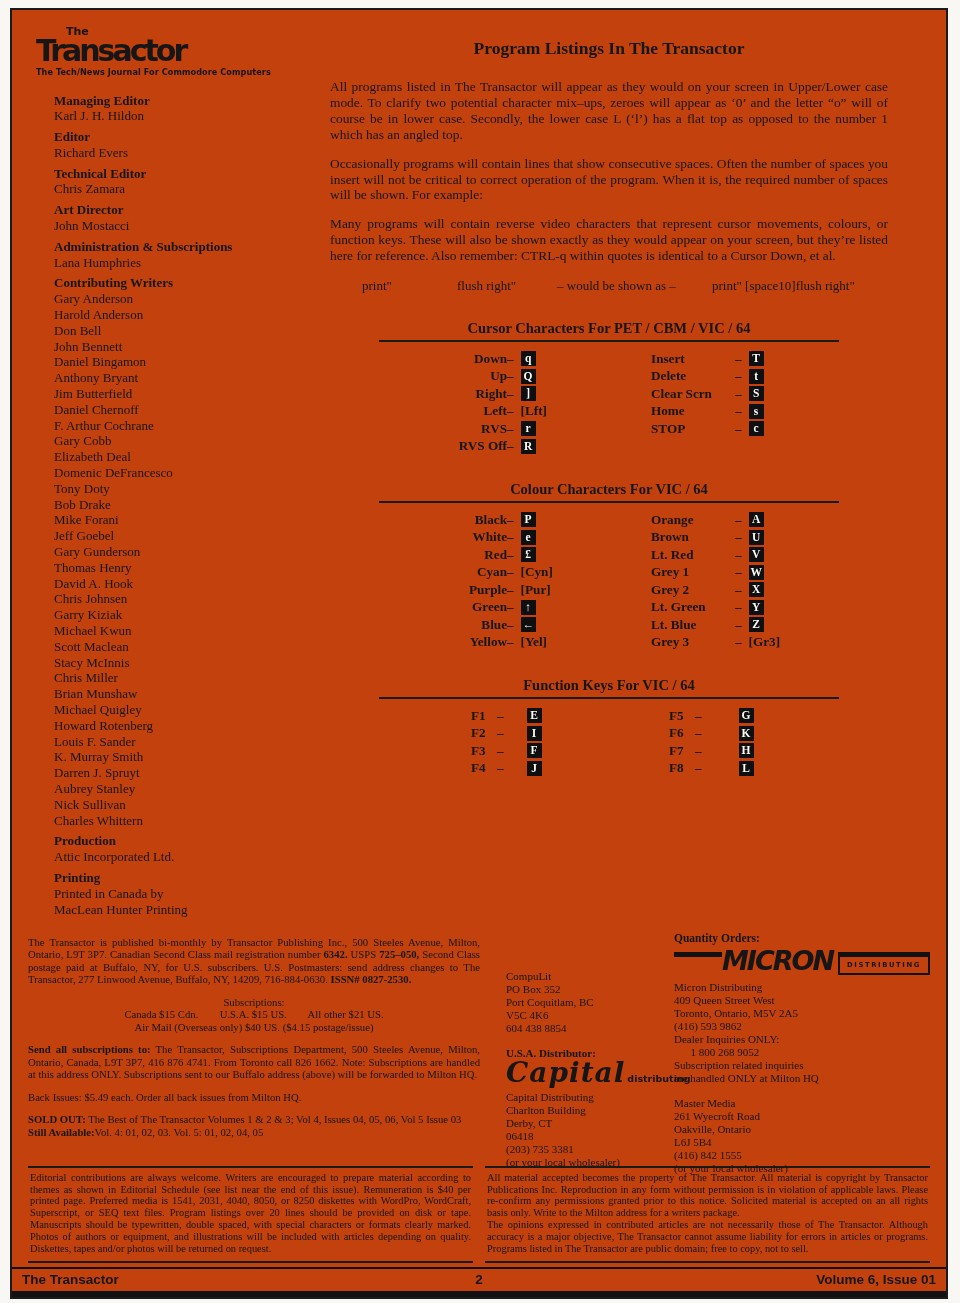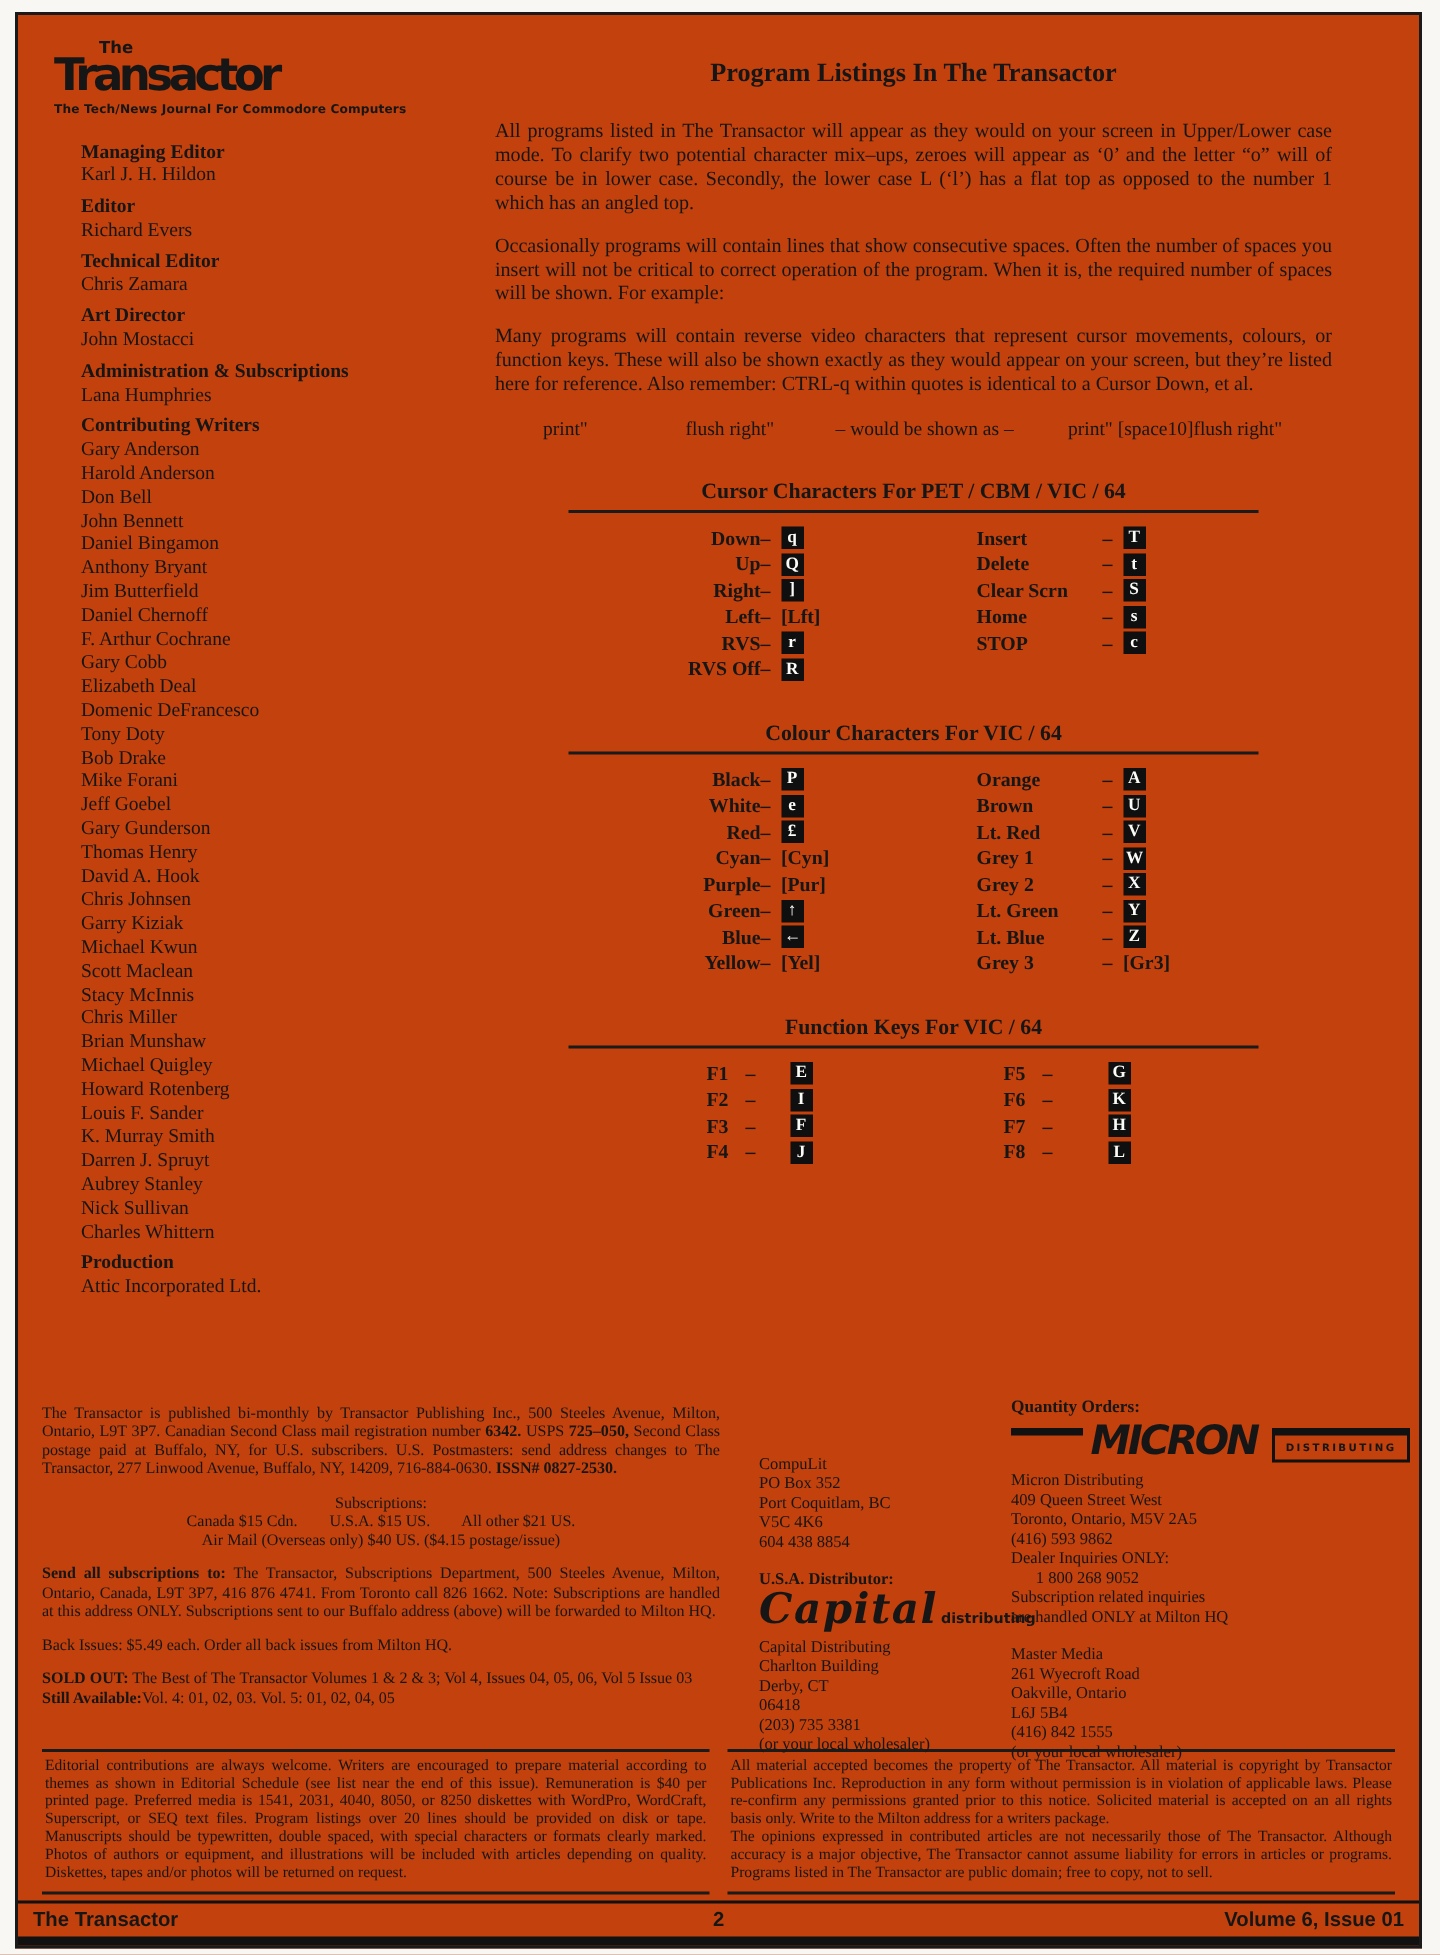--- a/index.html
+++ b/index.html
@@ -57,21 +57,21 @@
   .center {text-align:center;}
   .sub-block {margin:0 0 10px;}
   .sold-block p {margin:0;}
   .pub-mid {position:absolute; left:494px; top:38px; width:172px; font-size:11px; line-height:13px;}
   .pub-right {position:absolute; left:662px; top:0; width:266px; font-size:11px; line-height:13px;}
   .addr-line {white-space:pre-wrap;}
   .addr-block {margin-bottom:12px;}
   .dist-label {font-weight:bold; margin:10px 0 2px;}
   .qty-label {font-weight:bold; font-size:11.5px; margin-bottom:2px;}
 
-  .micron-logo {display:flex; align-items:flex-start; margin:0 0 6px;justify-content:space-between;}
+  .micron-logo {display:flex; align-items:flex-start; margin:0 0 6px;}
   .micron-bar {width:48px; height:5px; background:#111; margin-top:5px; flex:0 0 auto;}
   .micron-text {font-family:"DejaVu Sans", sans-serif; font-weight:800; font-style:italic;
                 font-size:27px; letter-spacing:-2px; line-height:1; margin-right:5px;}
   .micron-box {border:2px solid #111; border-top-width:5px; font-family:"DejaVu Sans", sans-serif;
                font-weight:bold; font-size:6.8px; letter-spacing:1.6px; padding:2px 7px 1px; margin-top:5px;}
   .capital-logo {margin:6px 0 6px;}
   .capital-script {font-family:"DejaVu Serif", serif; font-style:italic; font-weight:bold; font-size:28px; letter-spacing:1px;}
   .capital-small {font-family:"DejaVu Sans", sans-serif; font-weight:bold; font-size:9.5px; margin-left:2px;}
 
   
@@ -158,20 +158,25 @@
               <div class="staff-name">K. Murray Smith</div>
               <div class="staff-name">Darren J. Spruyt</div>
               <div class="staff-name">Aubrey Stanley</div>
               <div class="staff-name">Nick Sullivan</div>
               <div class="staff-name">Charles Whittern</div>
             </div>
             <div class="staff-group">
               <div class="staff-role">Production</div>
               <div class="staff-name">Attic Incorporated Ltd.</div>
             </div>
+            <div class="staff-group">
+              <div class="staff-role">Printing</div>
+              <div class="staff-name">Printed in Canada by</div>
+              <div class="staff-name">MacLean Hunter Printing</div>
+            </div>
           </div>
       </div>
 
       <div class="article">
         <div class="article-title">Program Listings In The Transactor</div>
         <p class="bodytext">All programs listed in The Transactor will appear as they would on your screen in Upper/Lower case mode. To clarify two potential character mix–ups, zeroes will appear as ‘0’ and the letter “o” will of course be in lower case. Secondly, the lower case L (‘l’) has a flat top as opposed to the number 1 which has an angled top.</p>
         <p class="bodytext">Occasionally programs will contain lines that show consecutive spaces. Often the number of spaces you insert will not be critical to correct operation of the program. When it is, the required number of spaces will be shown. For example:</p>
         <p class="bodytext">Many programs will contain reverse video characters that represent cursor movements, colours, or function keys. These will also be shown exactly as they would appear on your screen, but they’re listed here for reference. Also remember: CTRL-q within quotes is identical to a Cursor Down, et al.</p>
         <div class="example">
           <span class="c1">print"</span>

